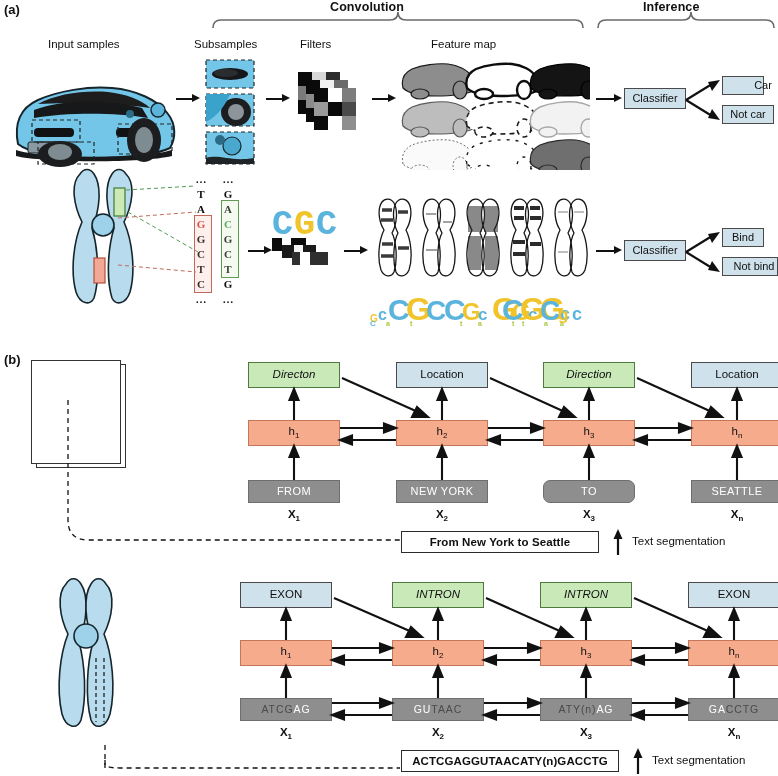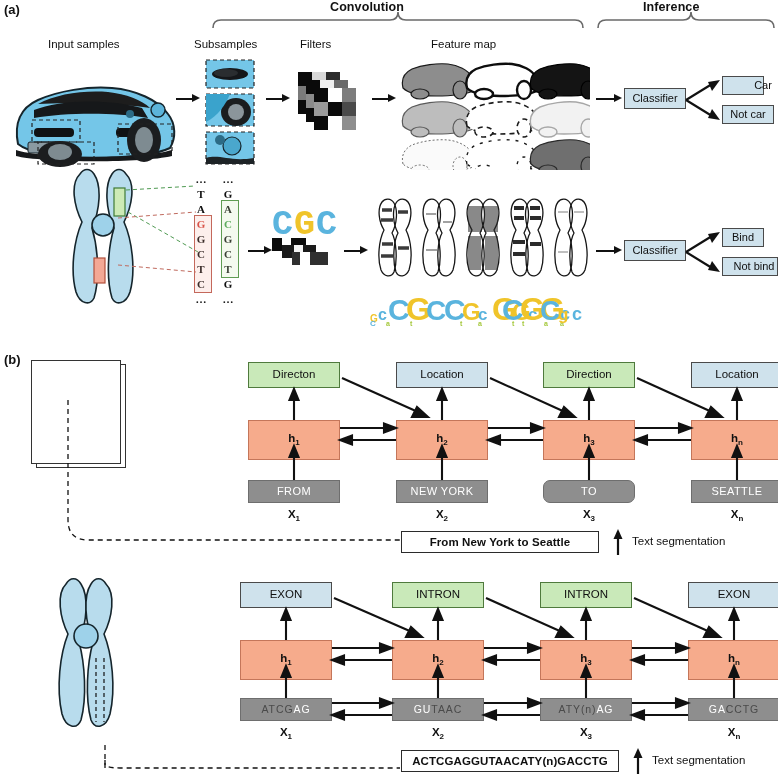--- a/index.html
+++ b/index.html
@@ -24,26 +24,26 @@
 
   
   .box {
     display: flex; align-items: center; justify-content: center;
     border: 1px solid #3c3c3c;
     font-size: 11px;
     line-height: 1;
     white-space: nowrap;
   }
   .box-blue   { background: #cfe2ec; border-color: #4a4a4a; }
-  .box-green  { background: #c9e9b9; border-color: #4f7a3d; }
+  .box-green  { background: #c9e9b9; border-color: #4f7a3d; font-style: italic; }
   .box-salmon { background: #f6ab8c; border-color: #c4765a; }
   .box-gray   { background: #8e8e8e; border-color: #6e6e6e; color:#ffffff; }
 
   .rnn-out  { width: 92px; height: 26px; font-size: 11.5px; }
-  .rnn-hid  { width: 92px; height: 40px; font-size: 11.5px; font-weight: bold; }
+  .rnn-hid  { width: 92px; height: 26px; font-size: 11.5px; }
   .rnn-in   { width: 92px; height: 23px; font-size: 11px; letter-spacing: .4px; }
   .xlabel   { font-size: 11.5px; font-weight: bold; text-align: center; width: 92px; }
   .xlabel sub { font-size: 8px; font-weight: bold; }
   .hid sub { font-size: 8px; }
 
   
   .dna-tok { letter-spacing: .9px; font-size: 10.5px; }
   .dna-dark { color: #4a4a4a; }
   .dna-light { color: #ffffff; }
 

